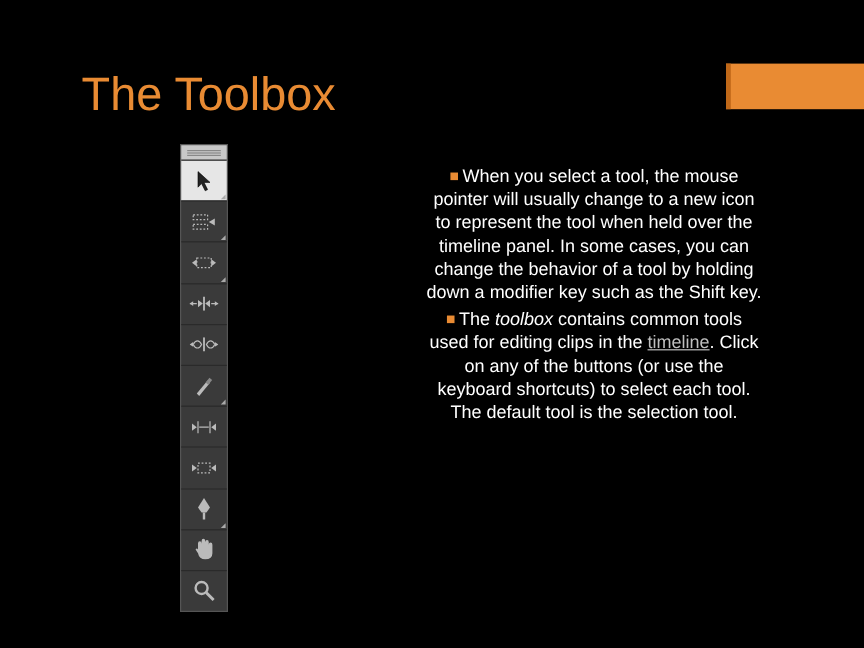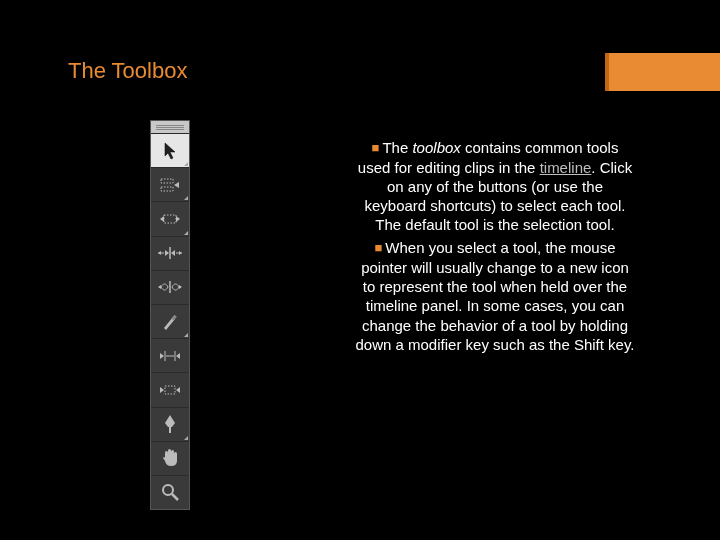--- a/index.html
+++ b/index.html
@@ -17,21 +17,21 @@
     right: 0;
     width: 115px;
     height: 38px;
     background: #e98b33;
     border-left: 4px solid #c06818;
   }
   .title {
     position: absolute;
     top: 58px;
     left: 68px;
-    font-size: 22px;
+    font-size: 39px;
     font-weight: 400;
     color: #e98b33;
   }
   .toolbox-img {
     position: absolute;
     top: 120px;
     left: 150px;
     width: 40px;
     height: 390px;
     background: #3a3a3a;
@@ -197,18 +197,18 @@
   <div class="tool-cell">
     <svg width="18" height="18" viewBox="0 0 18 18">
       <circle cx="7" cy="7" r="5" fill="none" stroke="#bbb" stroke-width="2"></circle>
       <line x1="11" y1="11" x2="17" y2="17" stroke="#bbb" stroke-width="2.5"></line>
     </svg>
   </div>
 </div>
 
 <div class="body-text">
   <p>
+    <span class="bullet">■</span><span>When you select a tool, the mouse pointer will usually change to a new icon to represent the tool when held over the timeline panel. In some cases, you can change the behavior of a tool by holding down a modifier key such as the Shift key.</span>
+  </p>
+  <p>
     <span class="bullet">■</span><span>The </span><span class="italic-word">toolbox</span><span> contains common tools used for editing clips in the </span><span class="underlined">timeline</span><span>. Click on any of the buttons (or use the keyboard shortcuts) to select each tool. The default tool is the selection tool.</span>
   </p>
-  <p>
-    <span class="bullet">■</span><span>When you select a tool, the mouse pointer will usually change to a new icon to represent the tool when held over the timeline panel. In some cases, you can change the behavior of a tool by holding down a modifier key such as the Shift key.</span>
-  </p>
 </div>
 
 </body></html>

